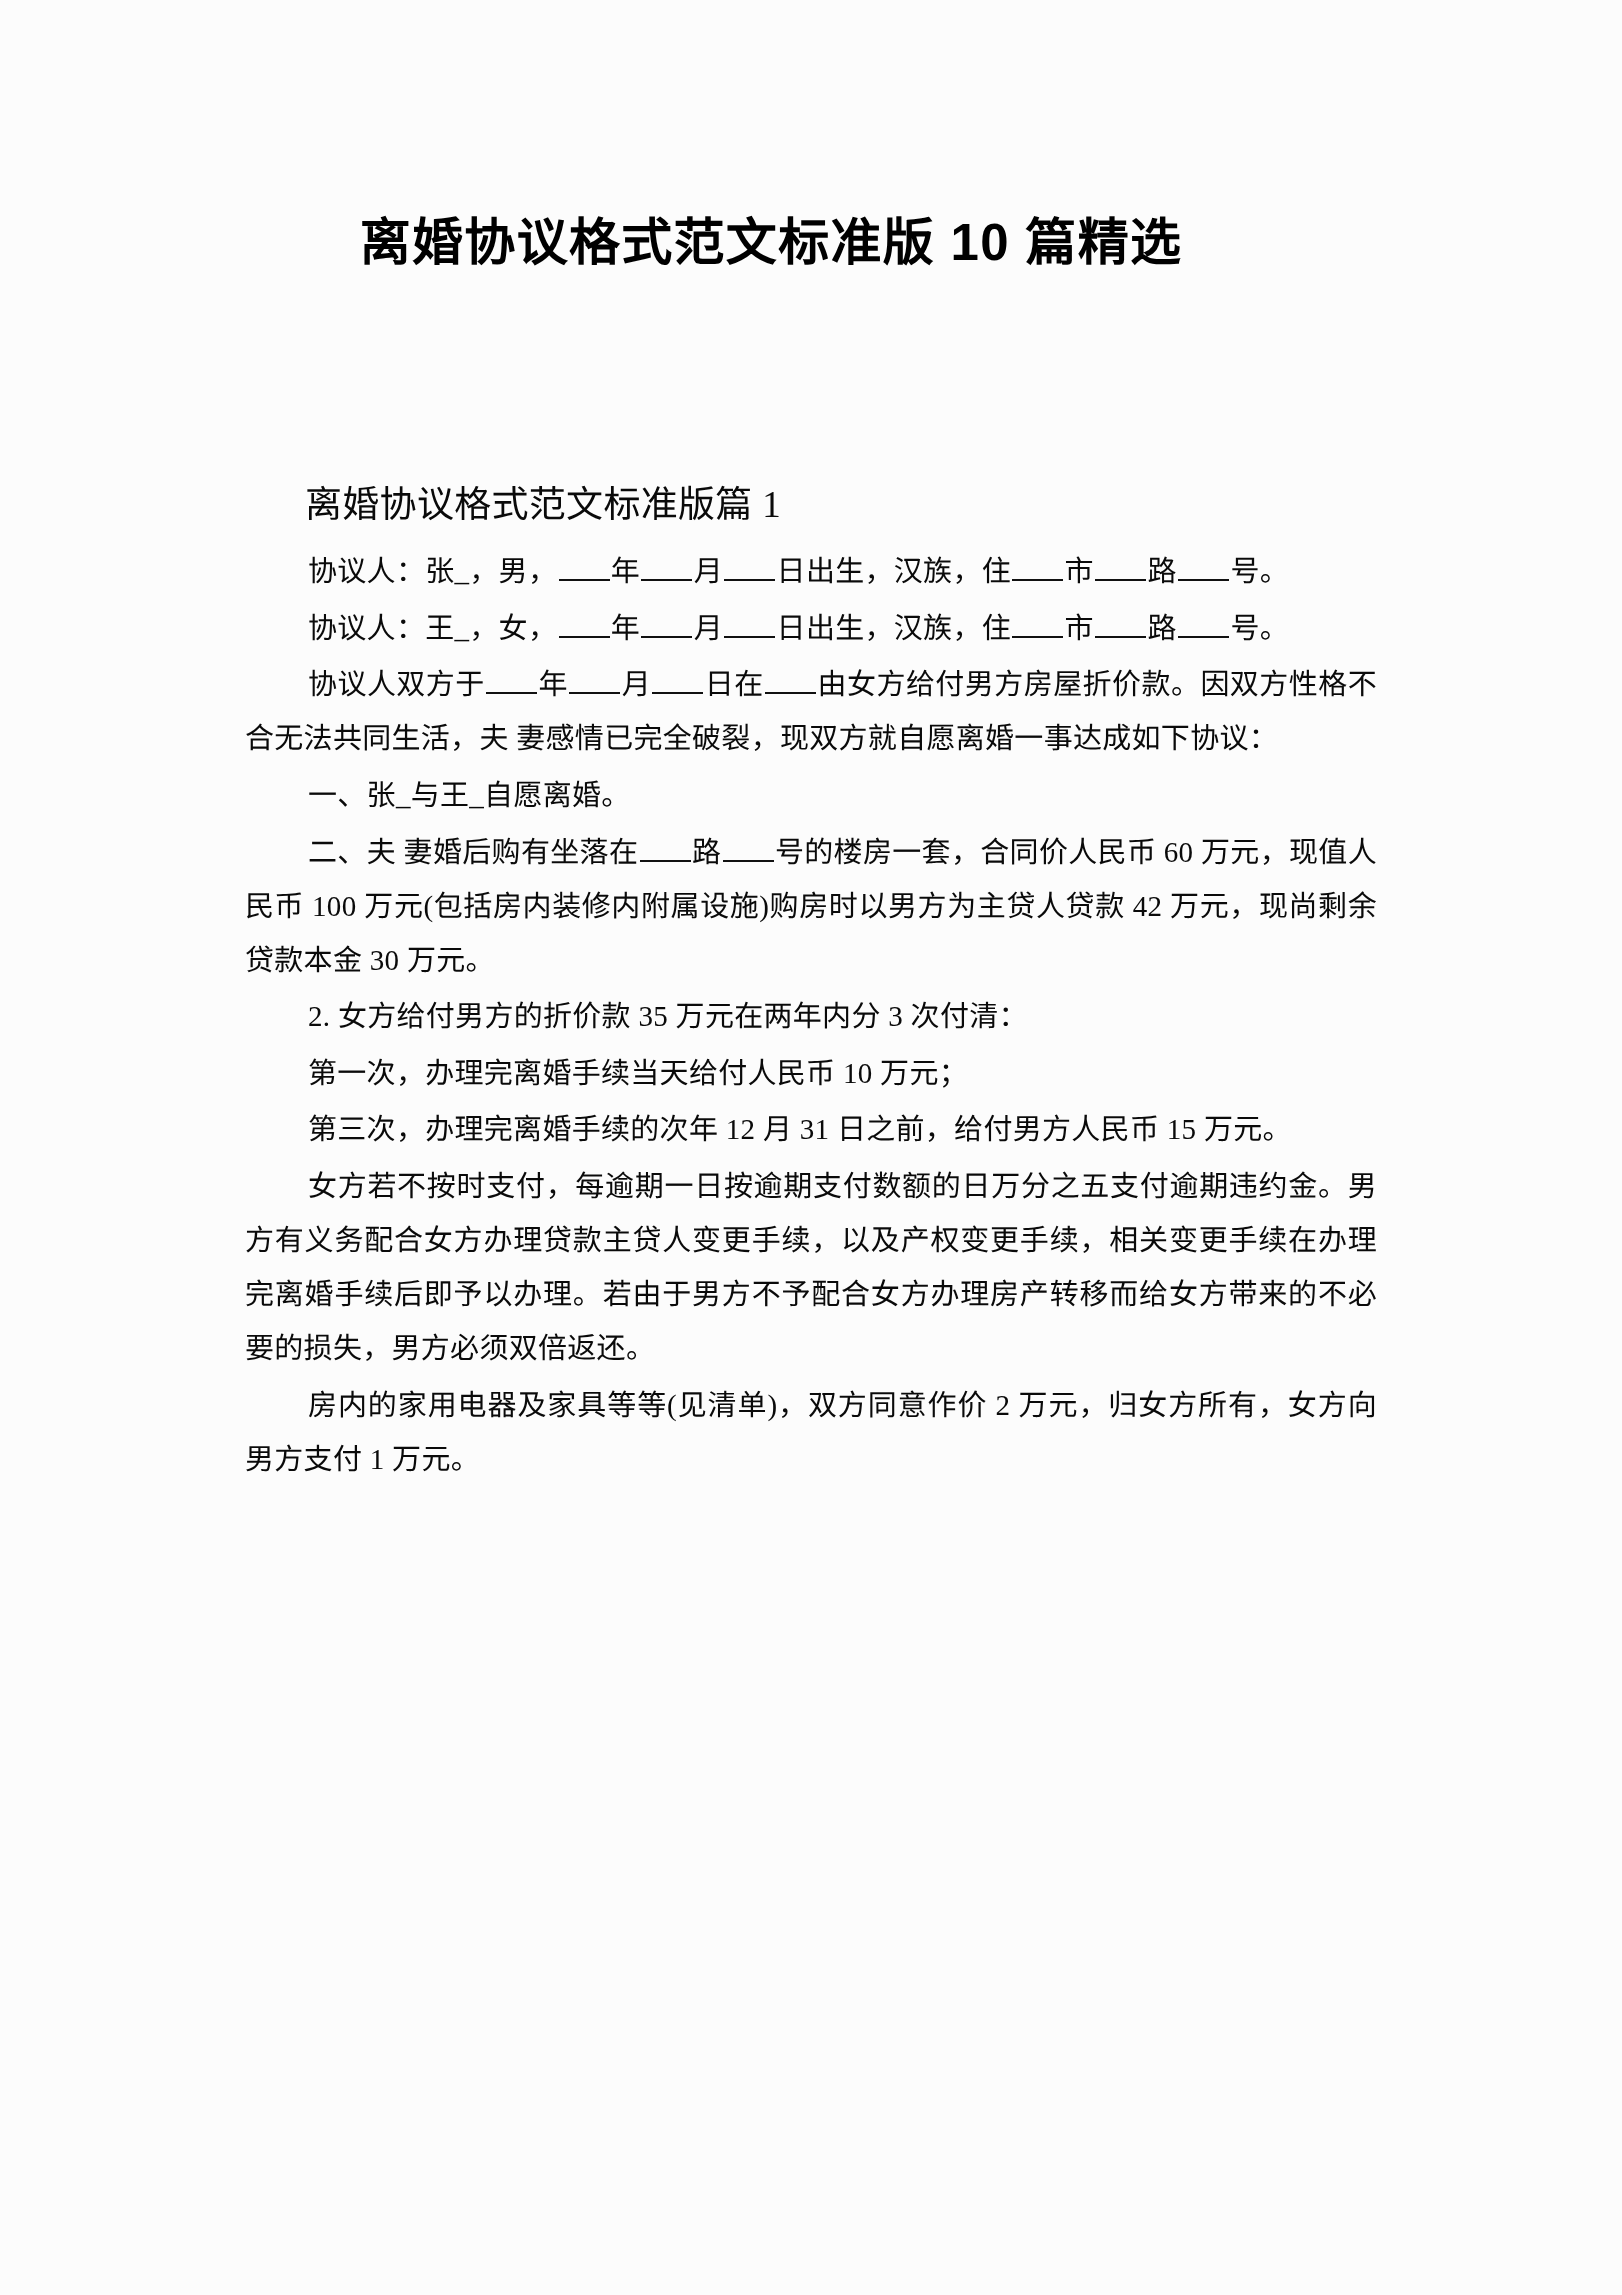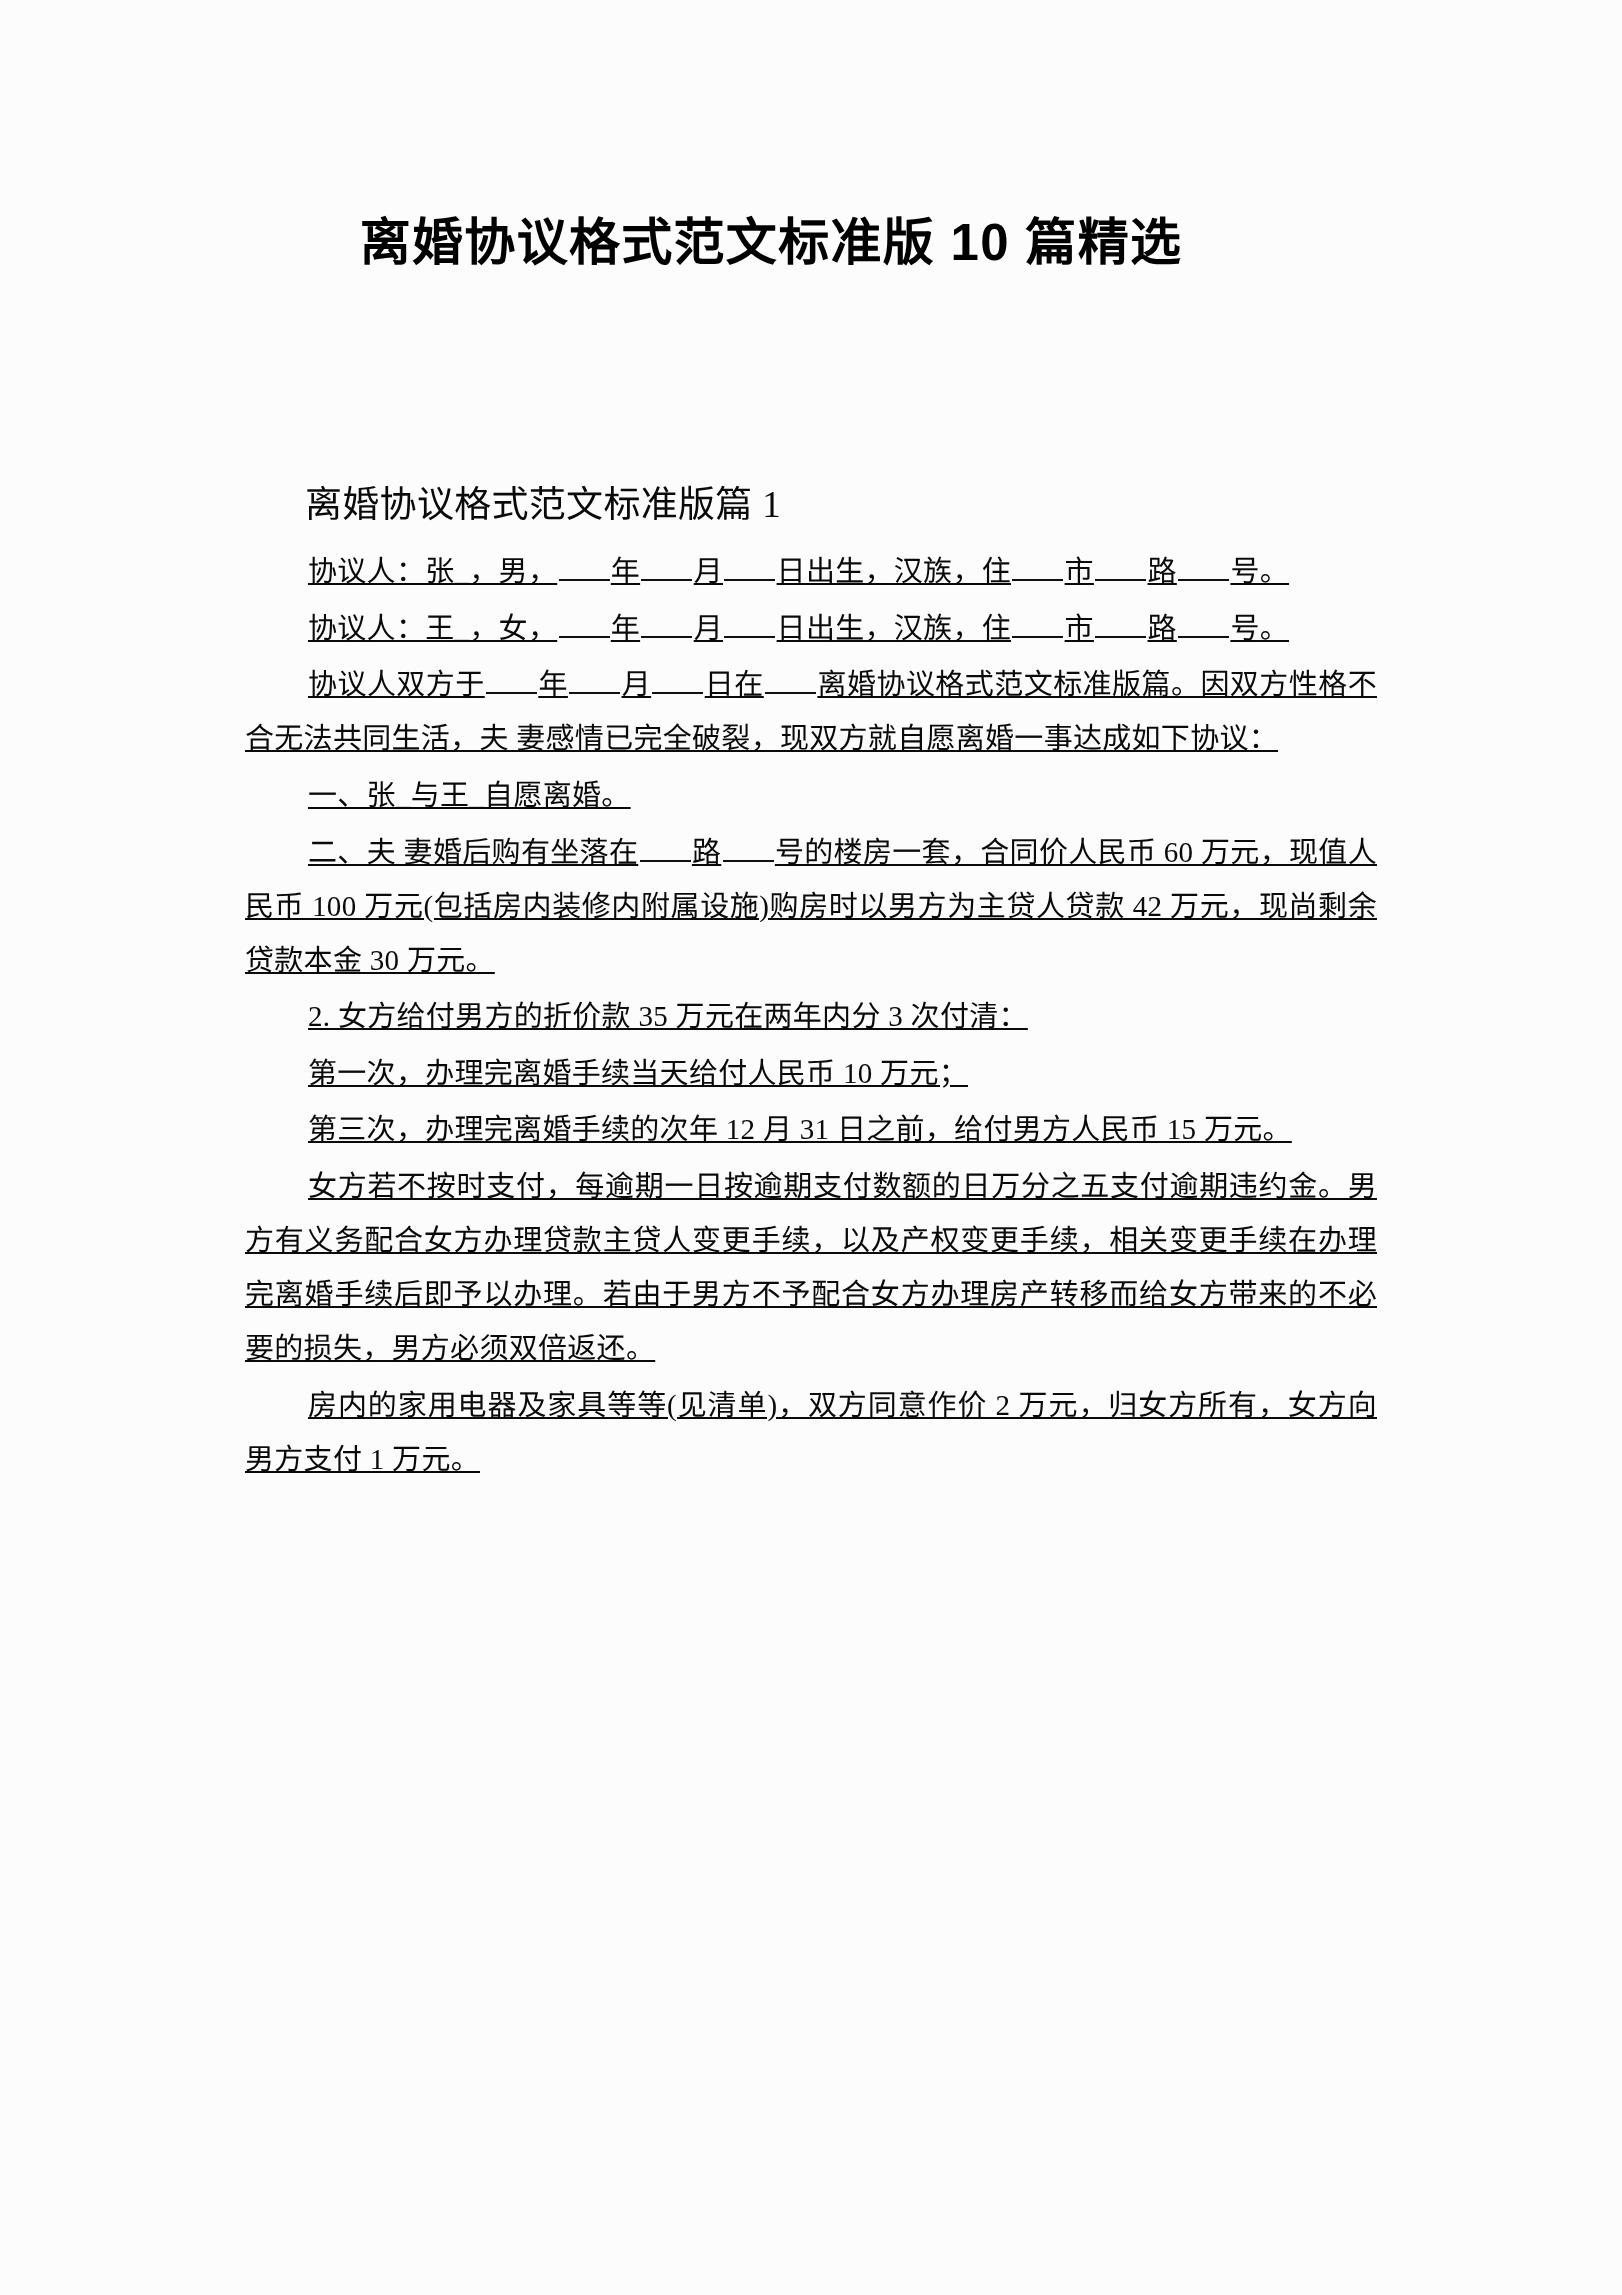--- a/index.html
+++ b/index.html
@@ -53,21 +53,20 @@
 
   p.para {
     margin: 0 0 2.6px 0;
     font-size: 29px;
     line-height: 54px;
     text-indent: 63px;
     text-align: justify;
     text-justify: inter-character;
     letter-spacing: 0.3px;
     word-break: break-all;
-    text-decoration: underline;
   }
 
   p.para.tight {
     margin-bottom: 0;
   }
 
   
   .blank {
     display: inline-block;
     border-bottom: 2px solid #111;
@@ -90,21 +89,21 @@
 
     <p class="para">
       <span>协议人：张_，男，</span><span class="blank w2"></span><span>年</span><span class="blank w2"></span><span>月</span><span class="blank w2"></span><span>日出生，汉族，住</span><span class="blank w2"></span><span>市</span><span class="blank w2"></span><span>路</span><span class="blank w2"></span><span>号。</span>
     </p>
 
     <p class="para">
       <span>协议人：王_，女，</span><span class="blank w2"></span><span>年</span><span class="blank w2"></span><span>月</span><span class="blank w2"></span><span>日出生，汉族，住</span><span class="blank w2"></span><span>市</span><span class="blank w2"></span><span>路</span><span class="blank w2"></span><span>号。</span>
     </p>
 
     <p class="para">
-      <span>协议人双方于</span><span class="blank w2"></span><span>年</span><span class="blank w2"></span><span>月</span><span class="blank w2"></span><span>日在</span><span class="blank w2"></span><span>离婚协议格式范文标准版篇。因双方性格不合无法共同生活，夫 妻感情已完全破裂，现双方就自愿离婚一事达成如下协议：</span>
+      <span>协议人双方于</span><span class="blank w2"></span><span>年</span><span class="blank w2"></span><span>月</span><span class="blank w2"></span><span>日在</span><span class="blank w2"></span><span>由女方给付男方房屋折价款。因双方性格不合无法共同生活，夫 妻感情已完全破裂，现双方就自愿离婚一事达成如下协议：</span>
     </p>
 
     <p class="para">一、张_与王_自愿离婚。</p>
 
     <p class="para">
       <span>二、夫 妻婚后购有坐落在</span><span class="blank w2"></span><span>路</span><span class="blank w2"></span><span>号的楼房一套，合同价人民币 60 万元，现值人民币 100 万元(包括房内装修内附属设施)购房时以男方为主贷人贷款 42 万元，现尚剩余贷款本金 30 万元。</span>
     </p>
 
 
     <p class="para">2. 女方给付男方的折价款 35 万元在两年内分 3 次付清：</p>

